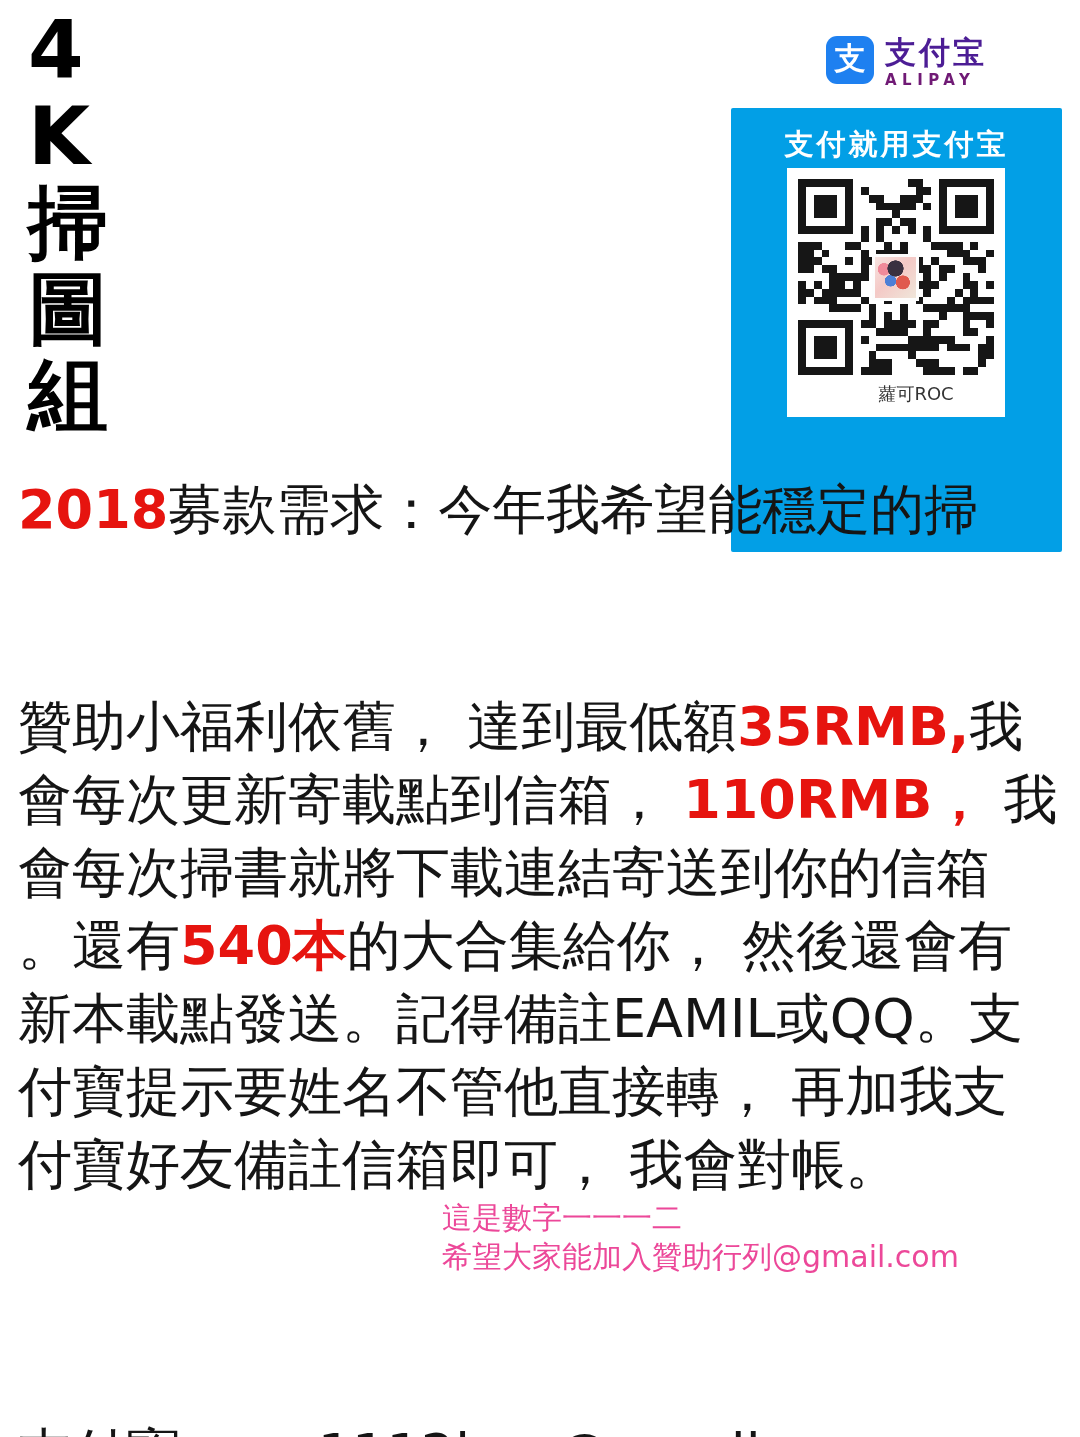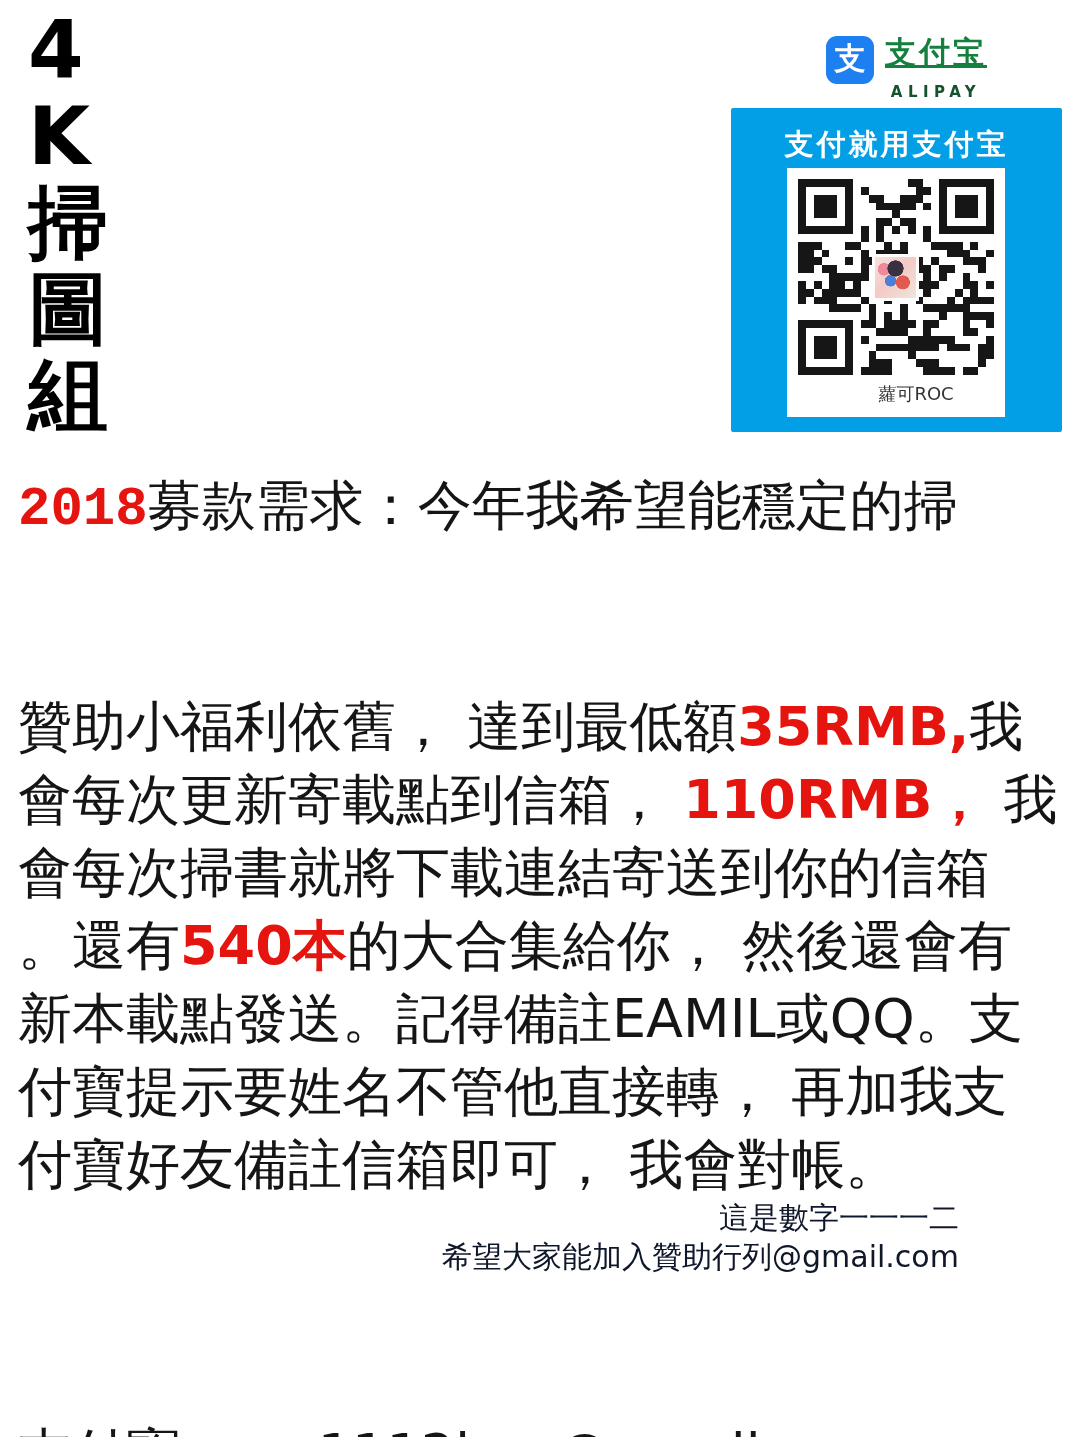--- a/index.html
+++ b/index.html
@@ -9,47 +9,47 @@
   }
   
   .vertical-title{position:absolute;left:28px;top:8px;}
   .vchar{font-size:80px;line-height:86px;font-weight:900;color:#000;}
 
   
   .alipay-logo{position:absolute;left:826px;top:36px;display:flex;gap:11px;align-items:flex-start;}
   .logo-square{width:48px;height:48px;border-radius:11px;background:var(--logo-blue,#1e80f0);
     display:flex;align-items:center;justify-content:center;}
   .logo-glyph{color:#fff;font-size:31px;font-weight:700;transform:translateY(-1px);}
-  .brand-cn{font-size:31px;font-weight:700;color:#15803d;line-height:33px;letter-spacing:3px;text-decoration:underline;}
-  .brand-en{font-size:15px;font-weight:600;color:#14532d;letter-spacing:5.5px;margin-top:14px;text-align:center;}
+  .brand-cn{font-size:31px;font-weight:700;color:#4c1d95;line-height:33px;letter-spacing:3px;}
+  .brand-en{font-size:15px;font-weight:600;color:#701a75;letter-spacing:5.5px;margin-top:2px;}
 
   
-  .pay-card{position:absolute;left:731px;top:108px;width:331px;height:324px;
+  .pay-card{position:absolute;left:731px;top:108px;width:331px;height:444px;
     background:var(--card-blue,#029fe6);border-radius:2px;}
   .card-title{margin-top:17px;text-align:center;color:#ffffff;font-size:29px;font-weight:700;letter-spacing:3px;}
   .qr-panel{position:absolute;left:56px;top:60px;width:218px;height:249px;background:#ffffff;}
   .qr-svg{position:absolute;left:11px;top:11px;width:196px;height:196px;fill:#161616;}
   .qr-avatar{position:absolute;left:88px;top:89px;width:41px;height:41px;outline:3px solid #fdfdfd;
     background:
       radial-gradient(circle at 50% 28%, #3a3040 0 22%, rgba(0,0,0,0) 23%),
       radial-gradient(circle at 38% 58%, #4d7fd6 0 16%, rgba(0,0,0,0) 17%),
       radial-gradient(circle at 68% 62%, #e05a4e 0 18%, rgba(0,0,0,0) 19%),
       radial-gradient(circle at 22% 30%, #f08a9a 0 14%, rgba(0,0,0,0) 15%),
       linear-gradient(135deg,#f7e3e0 0%,#f4c9c6 45%,#efe6da 100%);}
   .qr-caption{position:absolute;left:0;right:0;top:214px;text-align:center;font-size:18px;color:#333;padding-left:40px;}
 
   
   .para{position:absolute;left:18px;white-space:pre;}
   .para .tline{font-size:54px;line-height:73px;letter-spacing:0;}
-  .para1{top:472px;font-family:Liberation Mono, monospace;}
+  .para1{top:472px;}
   .para1 .tline{line-height:76px;}
   .para2{top:690px;}
   .red{color:var(--accent-red,#e6140f);font-weight:600;}
 
-  .notes{position:absolute;left:442px;top:1198px;font-size:30px;line-height:39px;color:#0f172a;text-align:right;}
+  .notes{position:absolute;left:442px;top:1198px;font-size:30px;line-height:39px;color:#ec4899;}
 
   .footer{position:absolute;left:18px;top:1274px;font-size:54px;line-height:72px;white-space:pre;}
 </style>
 </head>
 <body>
 
 <div class="page">
 
   <div class="vertical-title">
       <div class="vchar">4</div>

